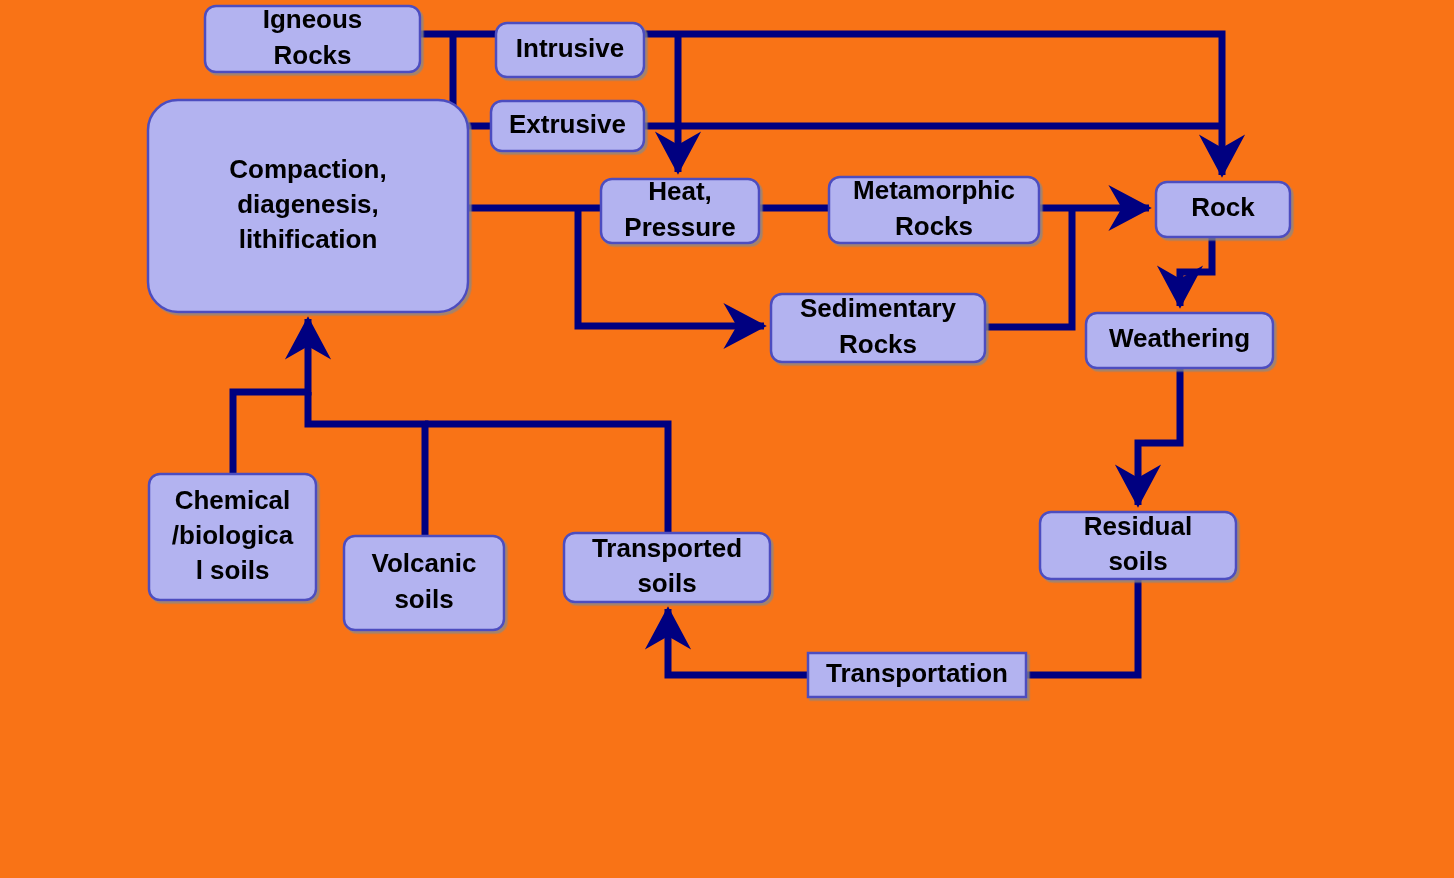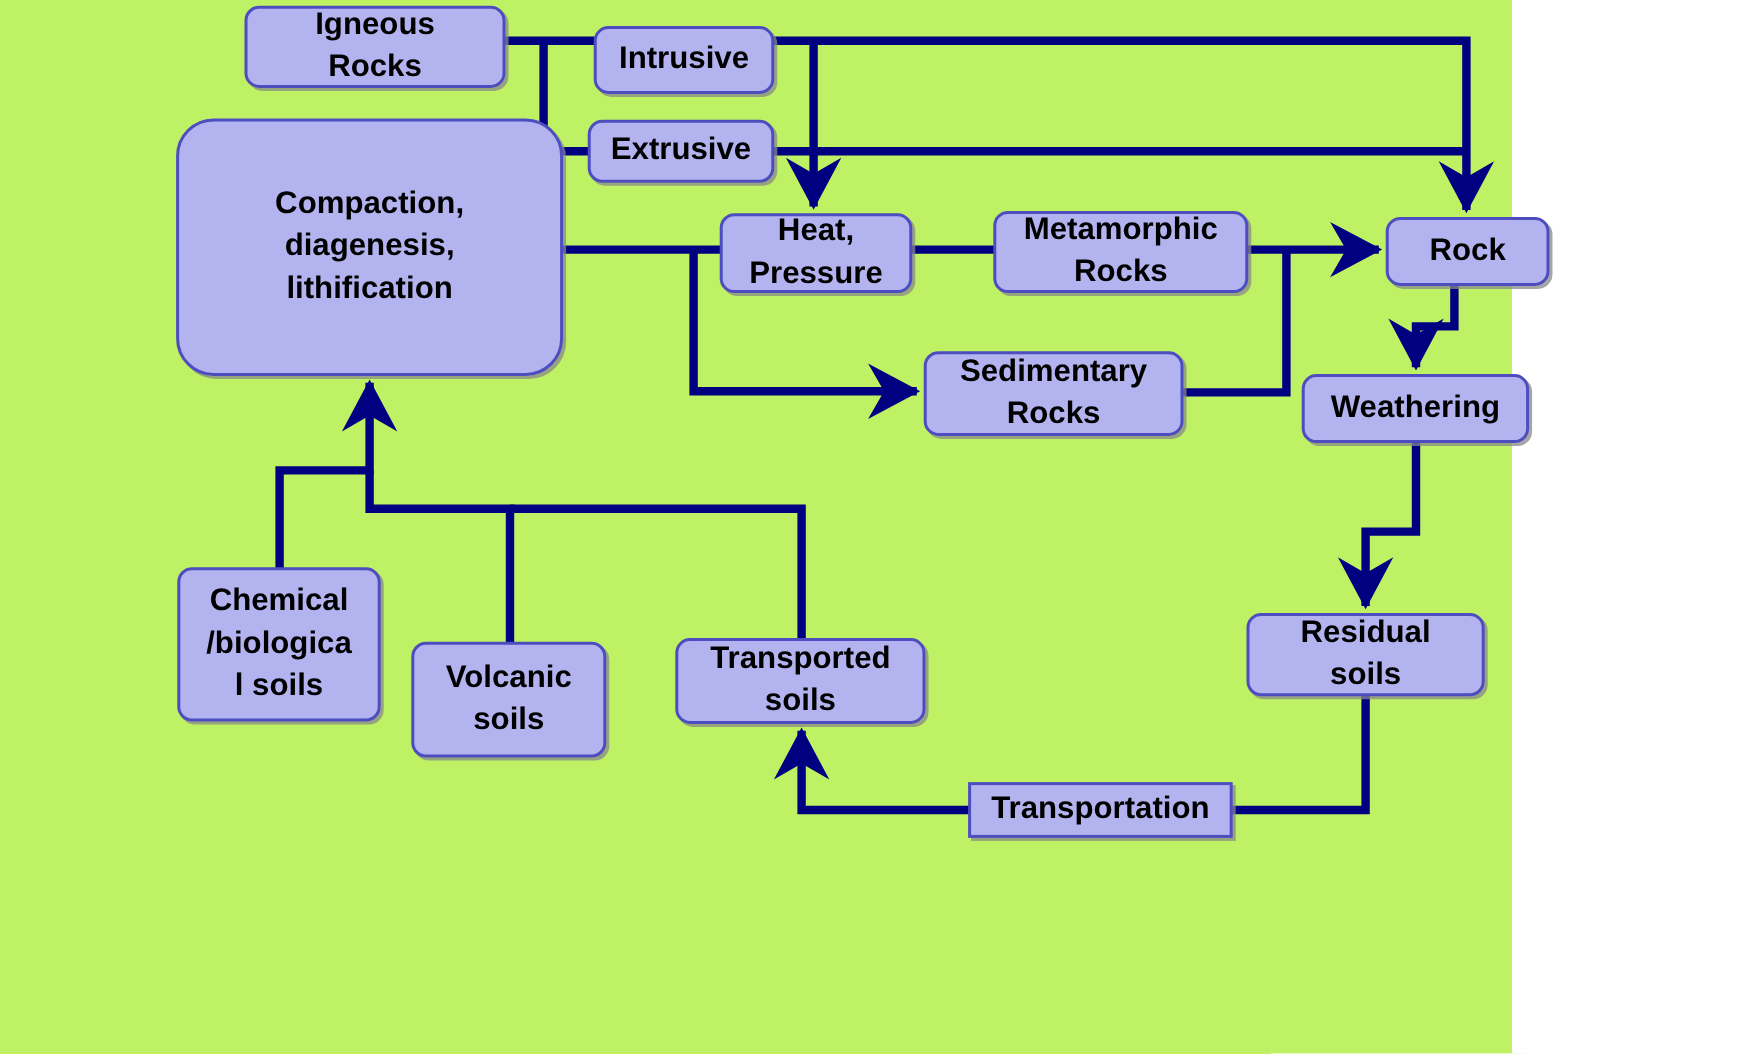--- a/index.html
+++ b/index.html
@@ -9,24 +9,23 @@
     background: #ffffff;
   }
   body {
     width: 1454px;
     height: 878px;
     font-family: "Liberation Sans", sans-serif;
     overflow: hidden;
   }
   #diagram-root {
     position: relative;
-    width: 1244px;
+    width: 1454px;
     height: 878px;
-    background: #bef264;
-    padding-left: 16px;
+    background: #f97316;
   }
   svg#flow-svg {
     position: absolute;
     top: 0;
     left: 0;
     width: 1454px;
     height: 878px;
     display: block;
   }
   .node-label {

